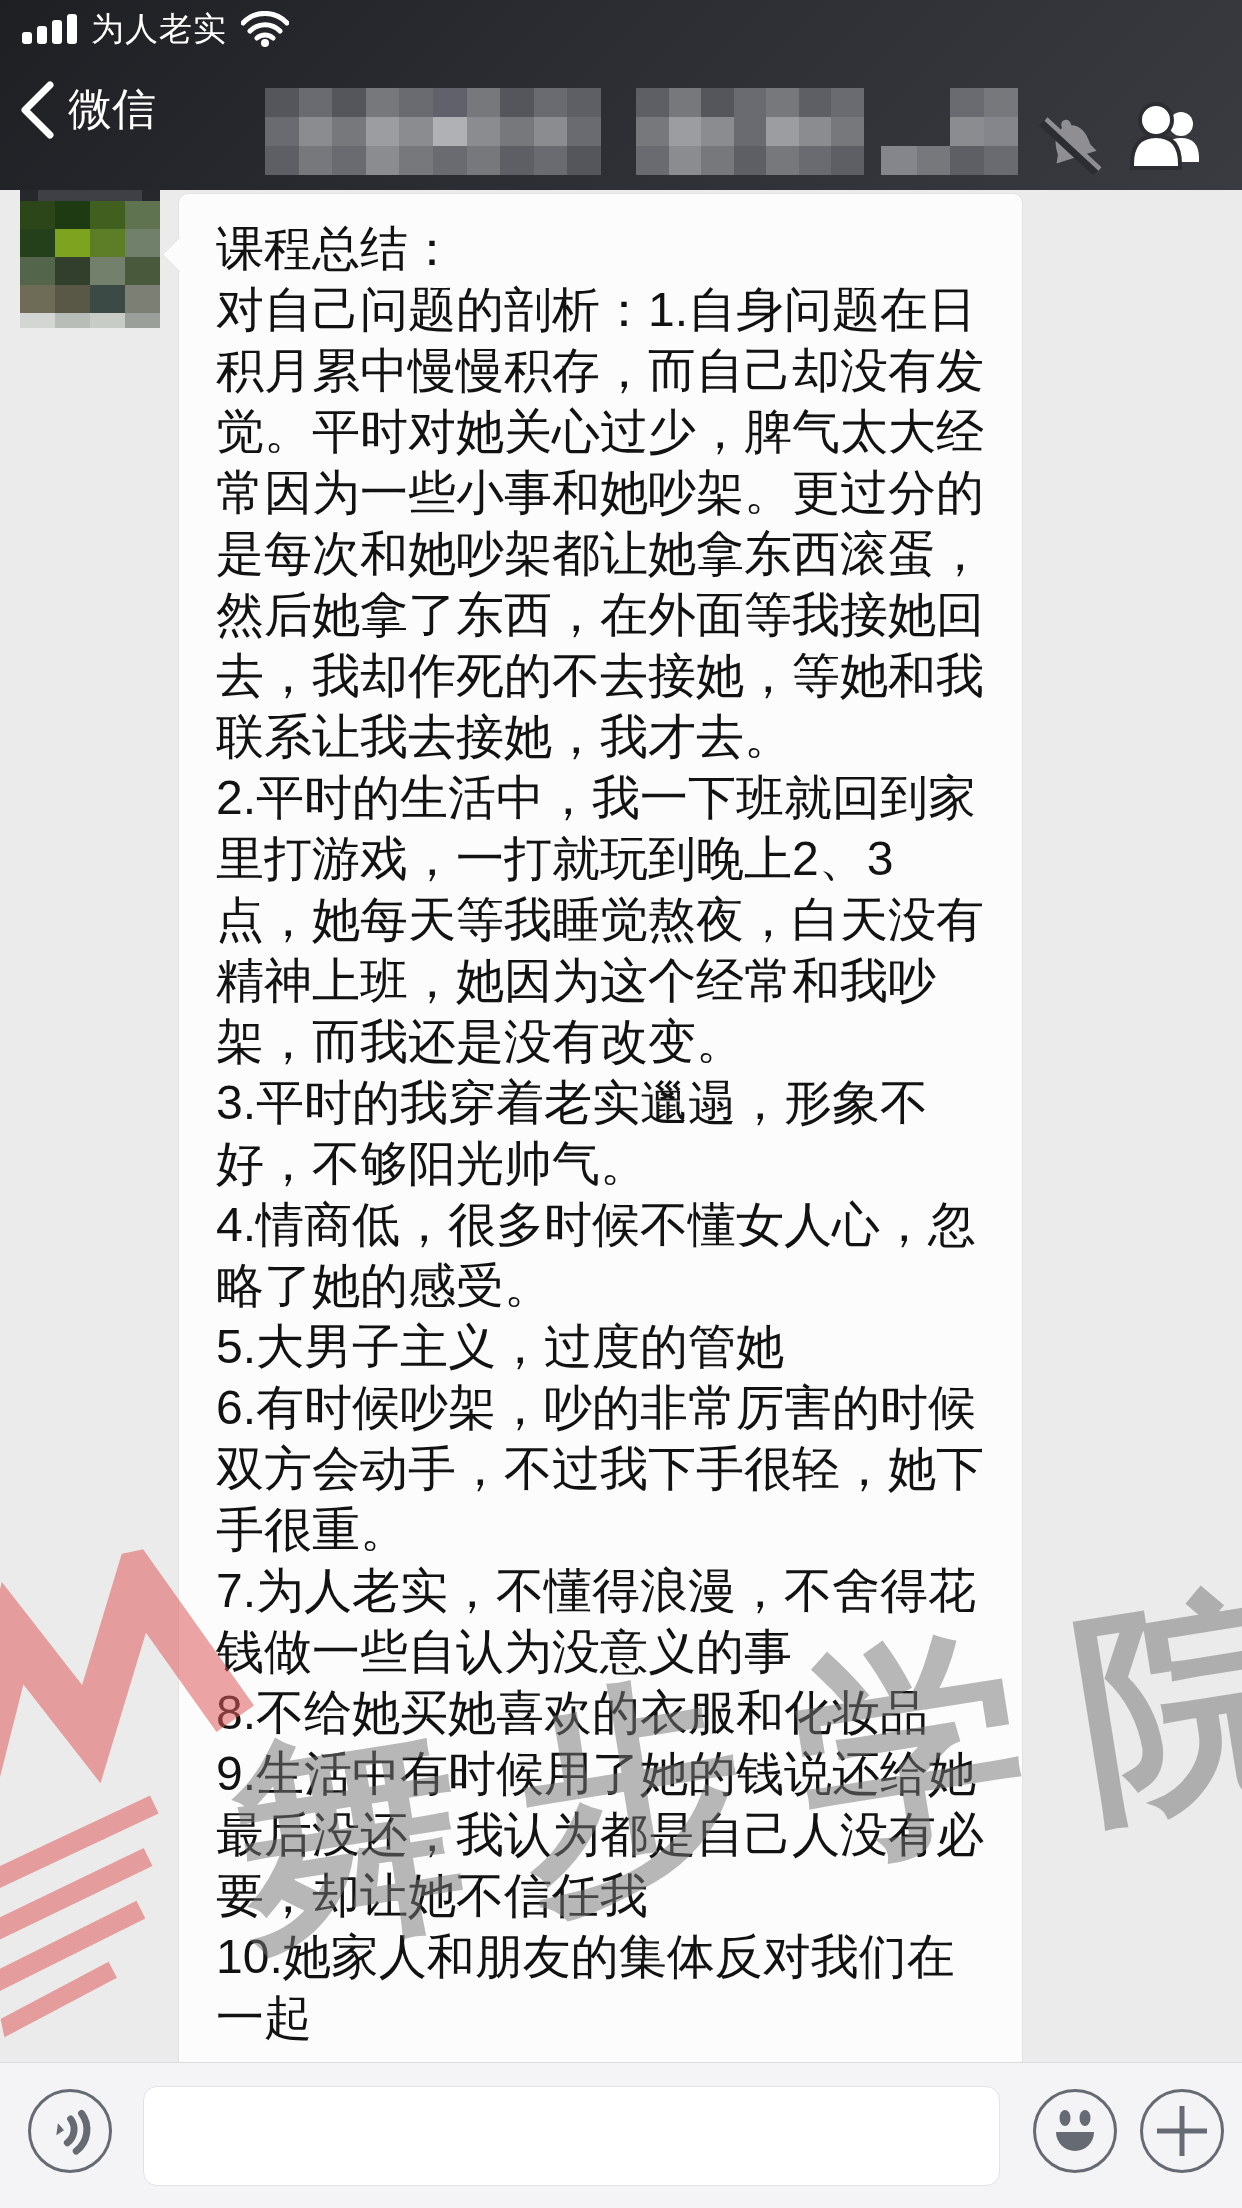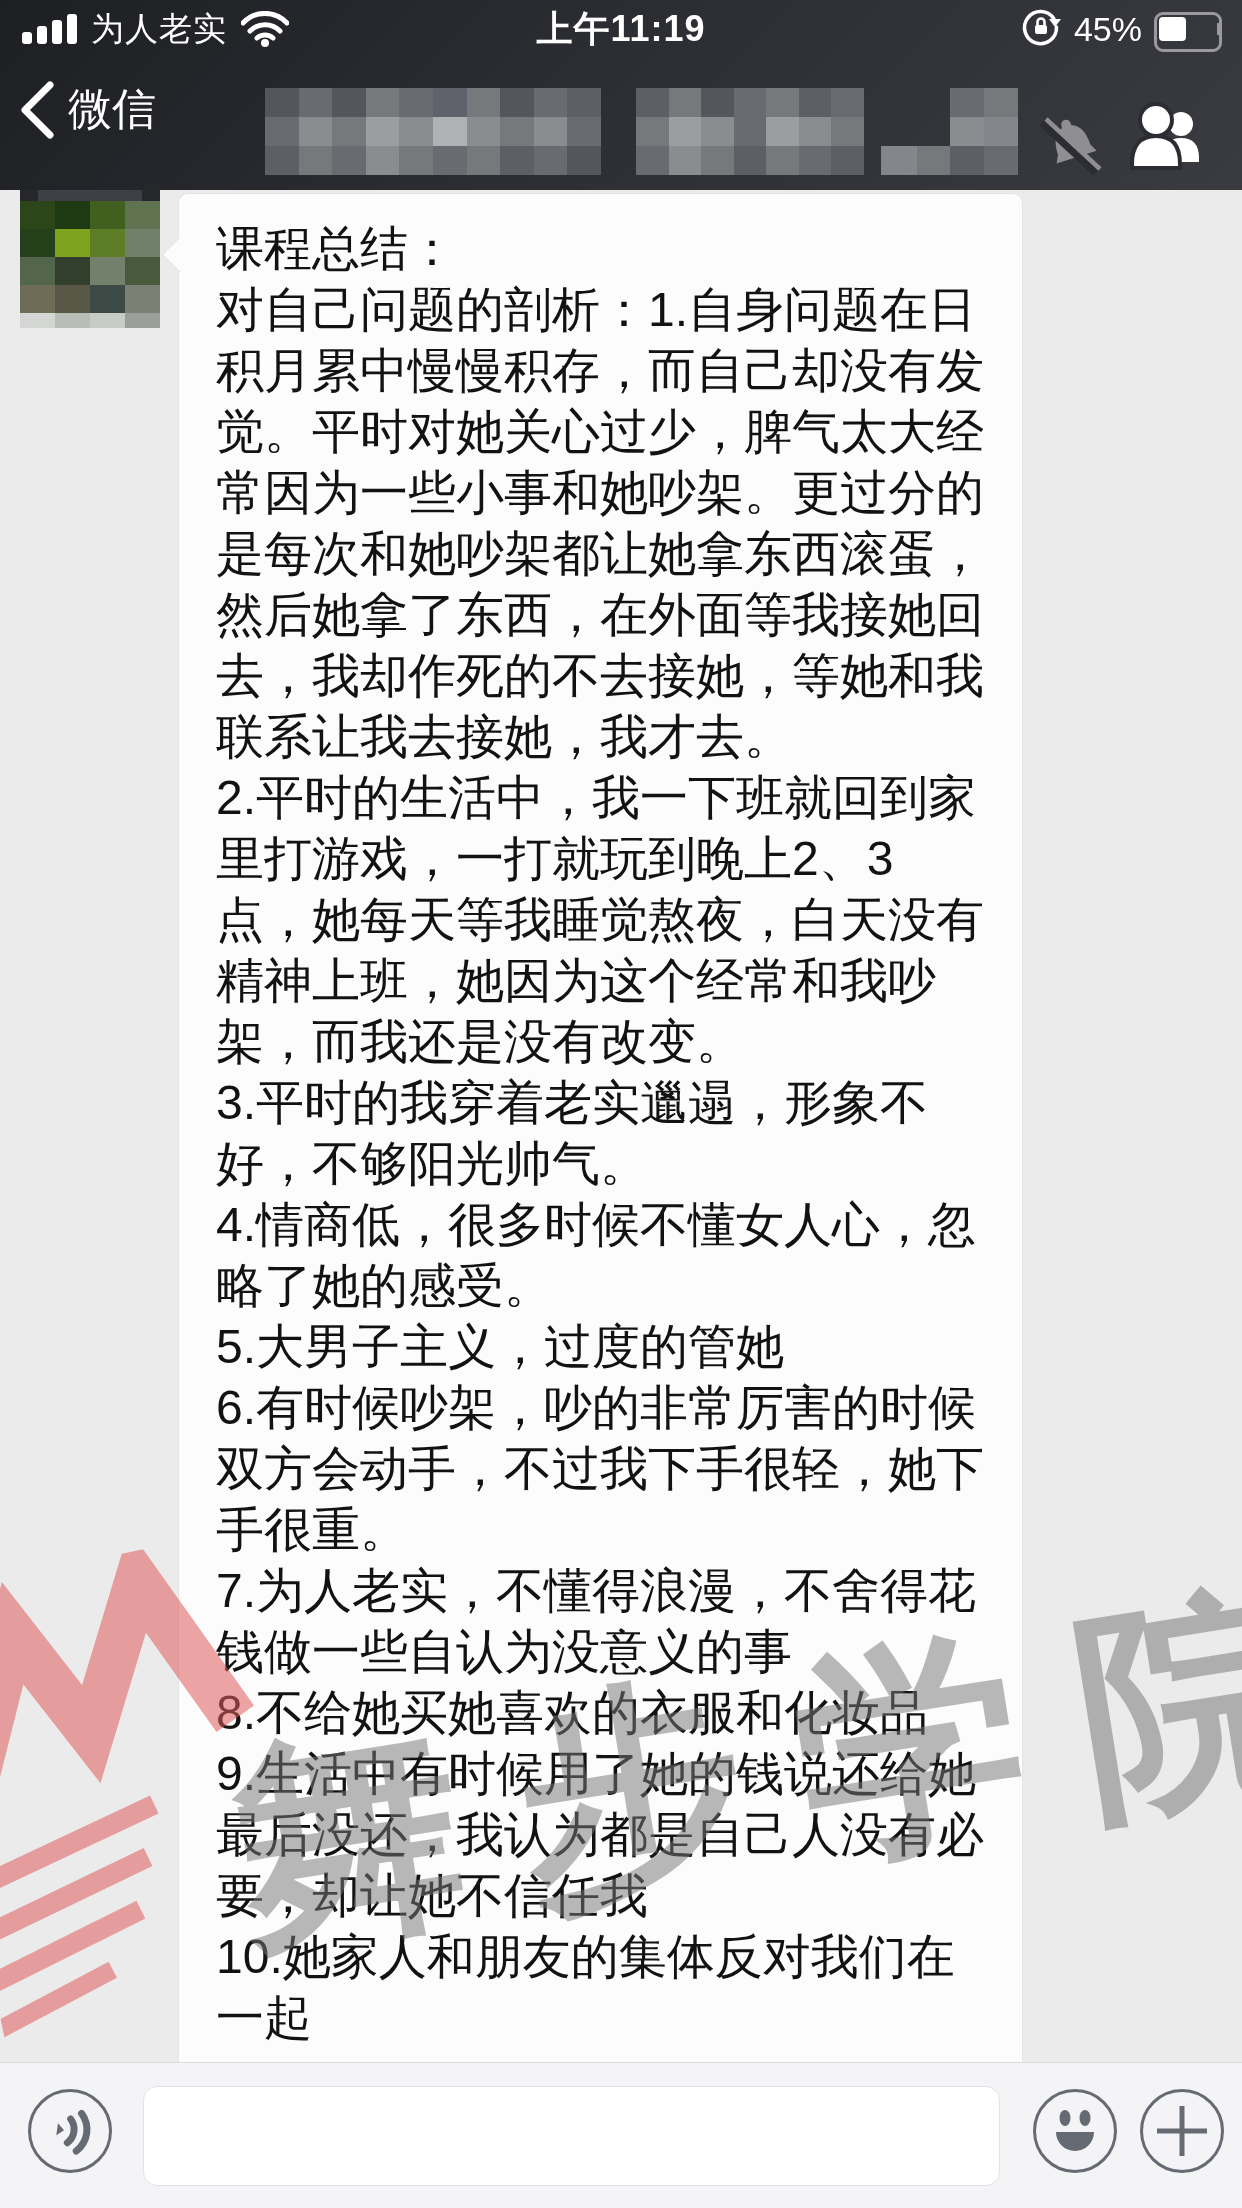--- a/index.html
+++ b/index.html
@@ -115,37 +115,20 @@
     </div>
     <span class="carrier">为人老实</span>
     <span class="wifi">
       <svg width="48" height="36" viewBox="0 0 48 36">
         <path d="M2 12 A30 30 0 0 1 46 12" stroke="#fff" stroke-width="5" fill="none" stroke-linecap="round"></path>
         <path d="M9 20 A21 21 0 0 1 39 20" stroke="#fff" stroke-width="5" fill="none" stroke-linecap="round"></path>
         <path d="M16 27 A12 12 0 0 1 32 27" stroke="#fff" stroke-width="5" fill="none" stroke-linecap="round"></path>
         <circle cx="24" cy="32" r="4" fill="#fff"></circle>
       </svg>
     </span>
-    <span class="time">上午11:19</span>
-    <div class="right-status">
-      <span>
-        <svg width="42" height="42" viewBox="0 0 42 42">
-          <path d="M34 13 A16 16 0 1 0 36.5 21" stroke="#fff" stroke-width="3.5" fill="none" stroke-linecap="round"></path>
-          <polygon points="29,13 41,13 35,21" fill="#fff"></polygon>
-          <rect x="15" y="19" width="12" height="9" rx="2" fill="#fff"></rect>
-          <path d="M17.5 19 v-3 a3.5 3.5 0 0 1 7 0 v3" stroke="#fff" stroke-width="2.6" fill="none"></path>
-        </svg>
-      </span>
-      <span class="pct">45%</span>
-      <span class="battery">
-        <span class="shell"></span>
-          <span class="fill"></span>
-          <span class="nub"></span>
-      </span>
-    </div>
   </div>
 
   <div class="nav">
     <div class="back">
       <svg width="34" height="58" viewBox="0 0 34 58">
         <polyline points="30,4 5,29 30,54" stroke="#fff" stroke-width="7" fill="none" stroke-linecap="round" stroke-linejoin="round"></polyline>
       </svg>
       <span class="back-label">微信</span>
     </div>
     <div class="title-mosaic tm-a">

